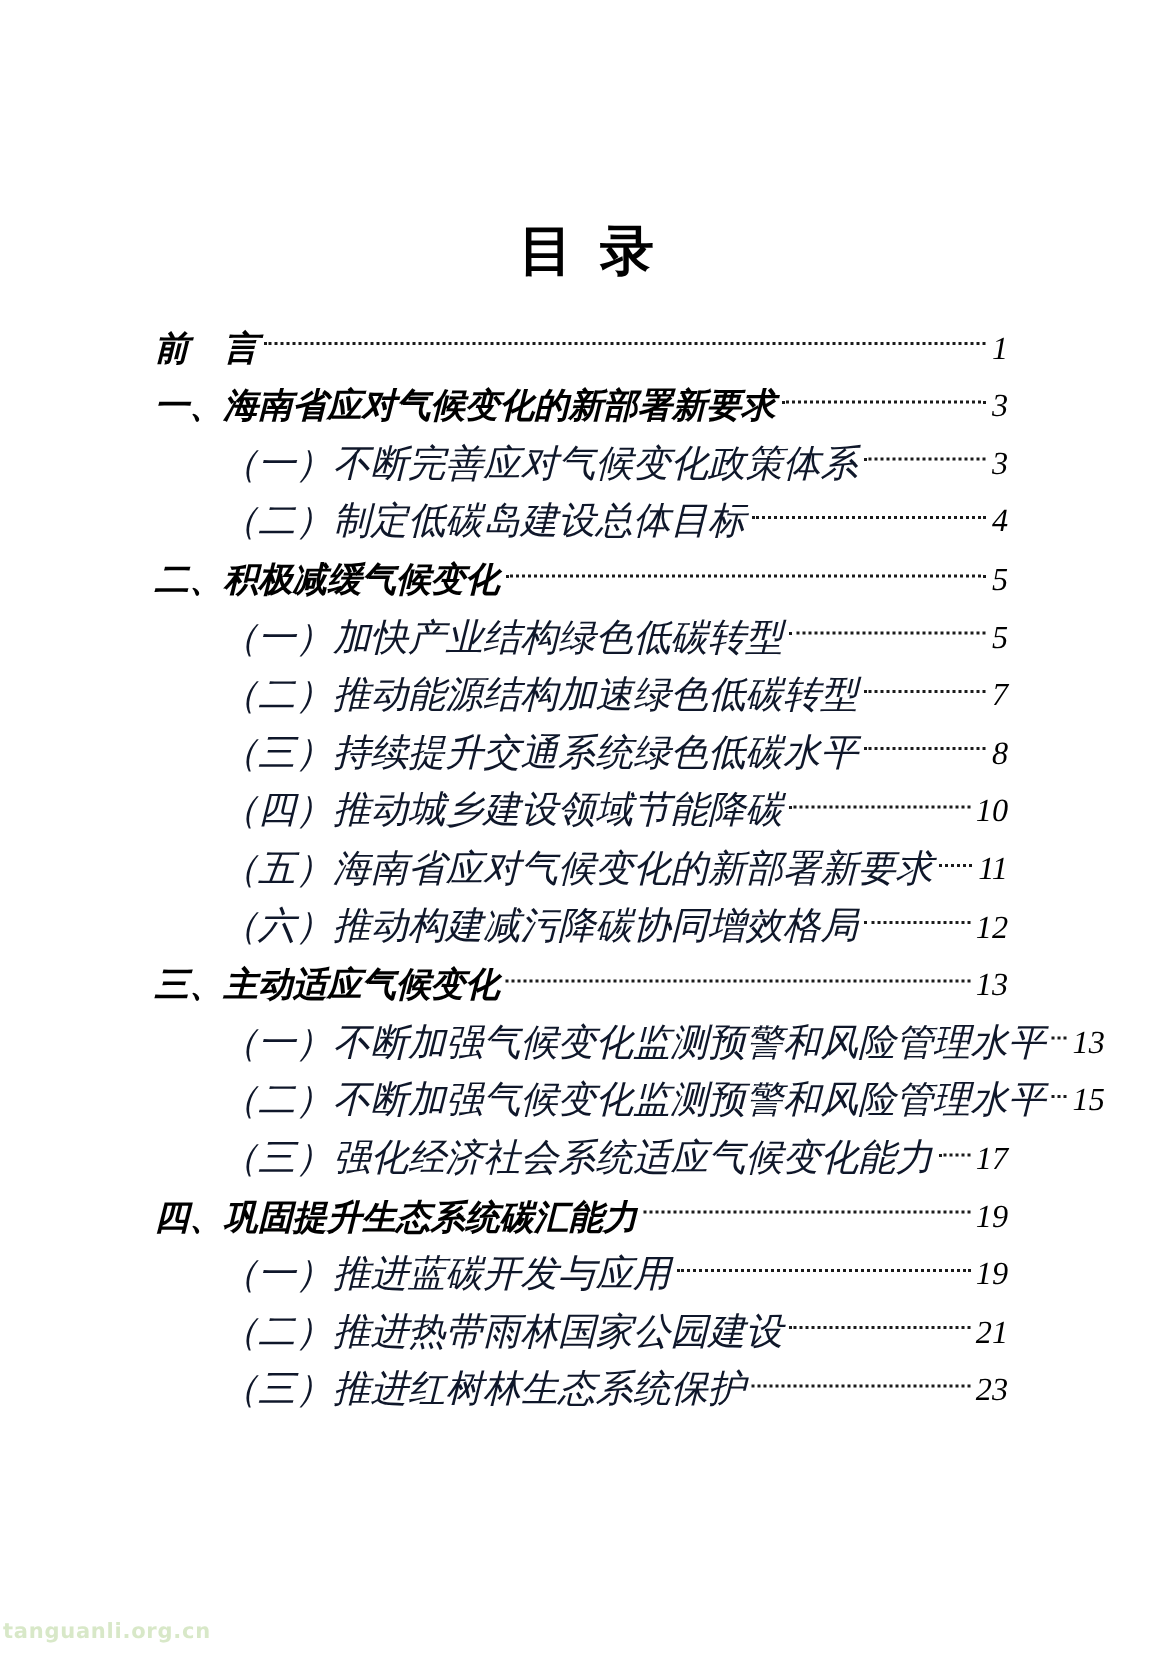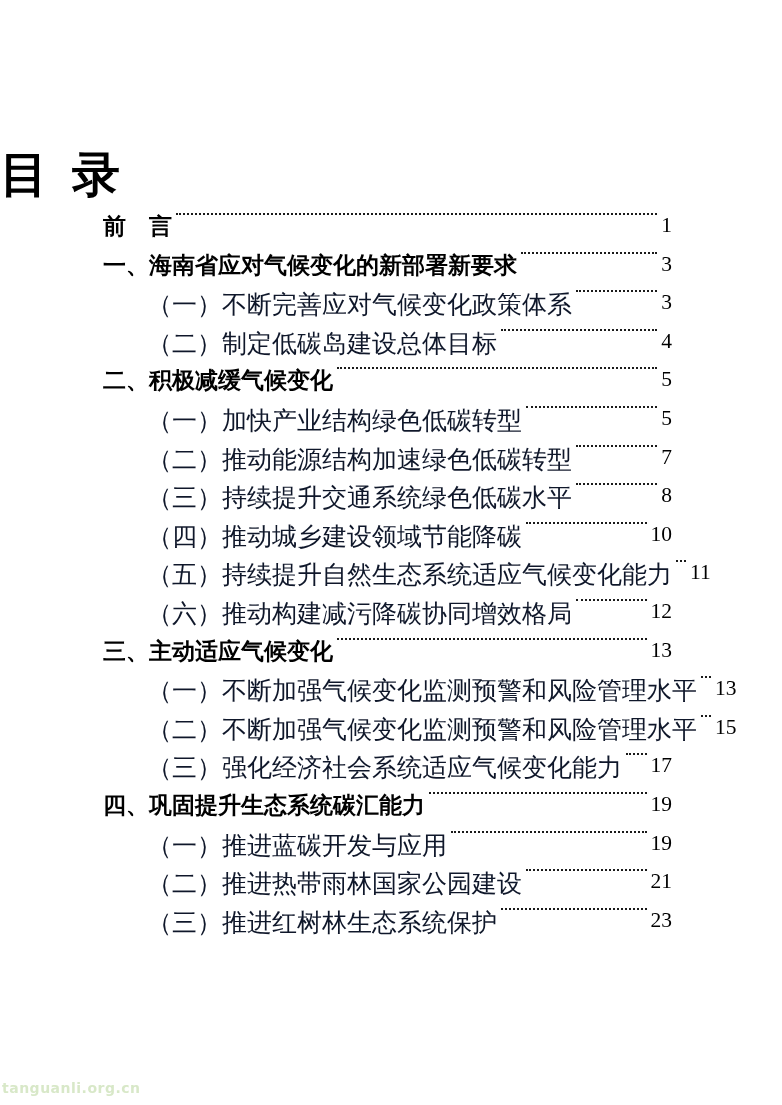--- a/index.html
+++ b/index.html
@@ -13,38 +13,39 @@
     height: 1105px;
     background: #ffffff;
     overflow: hidden;
     font-family: "Liberation Serif", serif;
   }
   .doc-title {
     position: absolute;
     top: 146px;
     left: 0;
     width: 100%;
-    text-align: left;
+    text-align: center;
     font-family: "Liberation Serif", serif;
-    font-size: 48px;
+    font-size: 36px;
     font-weight: bold;
     color: #000000;
     line-height: 1.2;
     white-space: pre;
   }
   .toc {
     position: absolute;
     top: 213px;
     left: 103px;
     width: 569px;
   }
   .toc-row {
     display: flex;
-    align-items: flex-start;
+    align-items: center;
     height: 38.6px;
+    font-style: italic;
   }
   .toc-label {
     white-space: nowrap;
     color: #000000;
     line-height: 1.18;
   }
   .toc-row.level1 .toc-label {
     font-family: "Liberation Sans", sans-serif;
     font-weight: bold;
     font-size: 23px;
@@ -130,21 +131,21 @@
     <span class="toc-label">（三）持续提升交通系统绿色低碳水平</span>
     <span class="toc-dots"></span>
     <span class="toc-page">8</span>
   </div>
       <div class="toc-row level2">
     <span class="toc-label">（四）推动城乡建设领域节能降碳</span>
     <span class="toc-dots"></span>
     <span class="toc-page">10</span>
   </div>
       <div class="toc-row level2">
-    <span class="toc-label">（五）持续提升自然生态系统适应气候变化能力</span>
+    <span class="toc-label">（五）海南省应对气候变化的新部署新要求</span>
     <span class="toc-dots"></span>
     <span class="toc-page">11</span>
   </div>
       <div class="toc-row level2">
     <span class="toc-label">（六）推动构建减污降碳协同增效格局</span>
     <span class="toc-dots"></span>
     <span class="toc-page">12</span>
   </div>
       <div class="toc-row level1">
     <span class="toc-label">三、主动适应气候变化</span>

